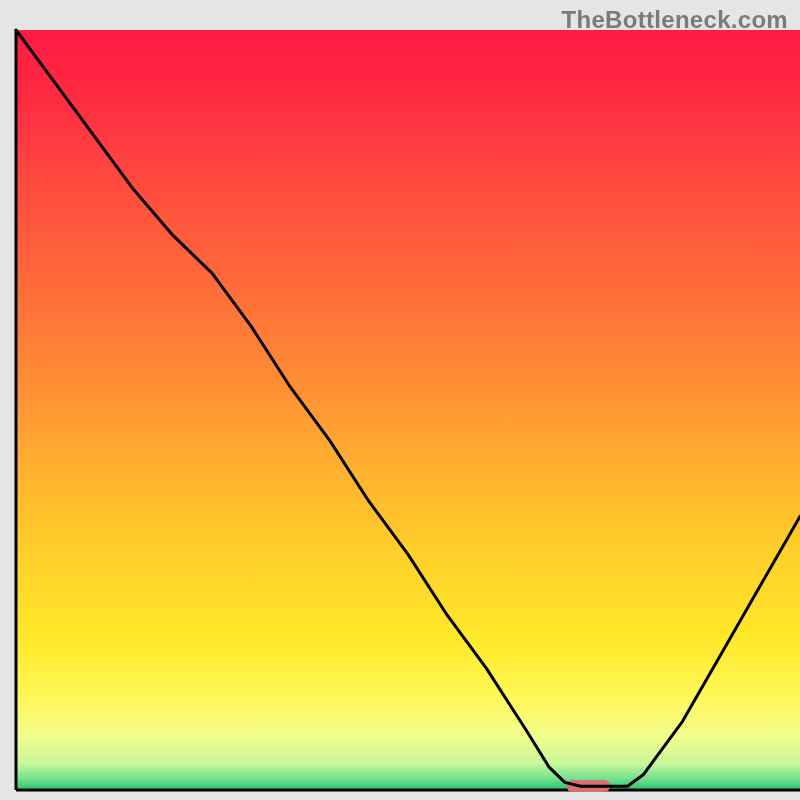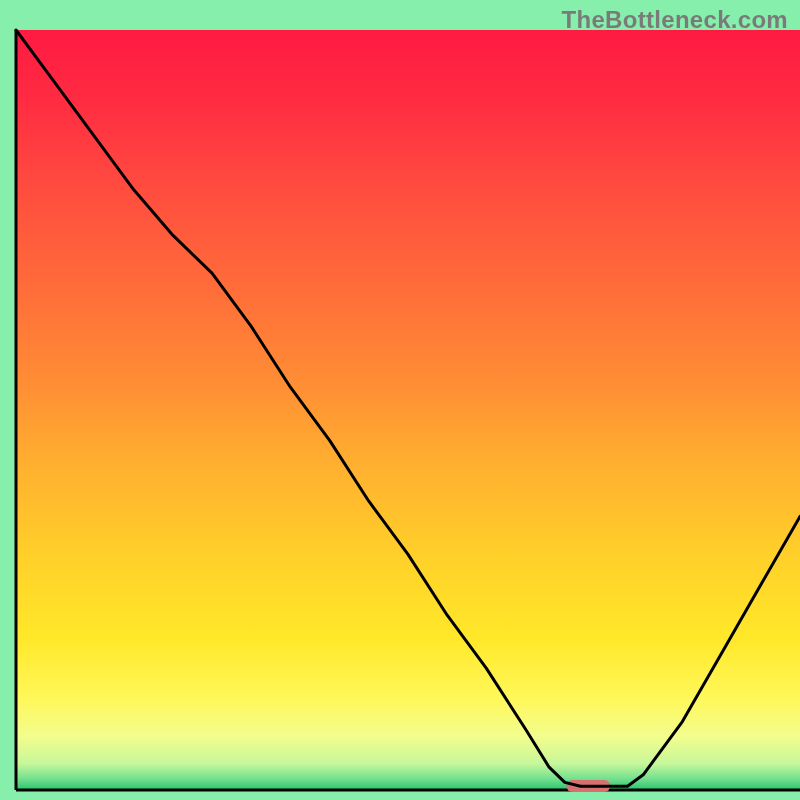--- a/index.html
+++ b/index.html
@@ -7,21 +7,21 @@
     padding: 0;
     width: 800px;
     height: 800px;
     background: #ffffff;
     font-family: Arial, Helvetica, sans-serif;
   }
   .frame {
     width: 800px;
     height: 800px;
     position: relative;
-    background: #86efac;
+    background: #e5e5e5;
   }
   .watermark {
     position: absolute;
     top: 6px;
     right: 12px;
     font-size: 24px;
     font-weight: 600;
     color: #7a7a7a;
     letter-spacing: 0.3px;
     z-index: 5;

